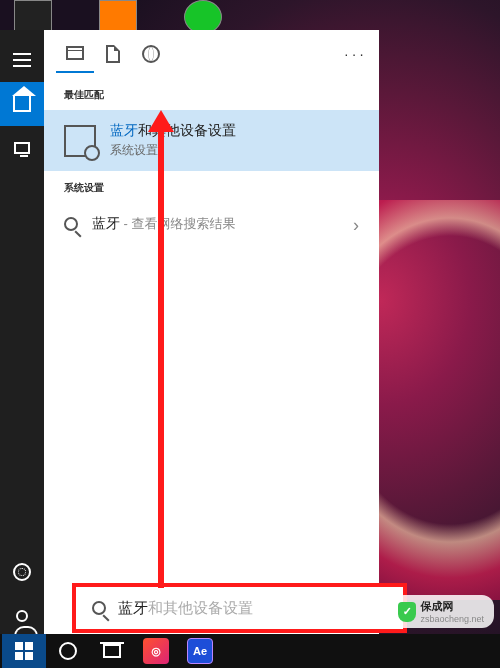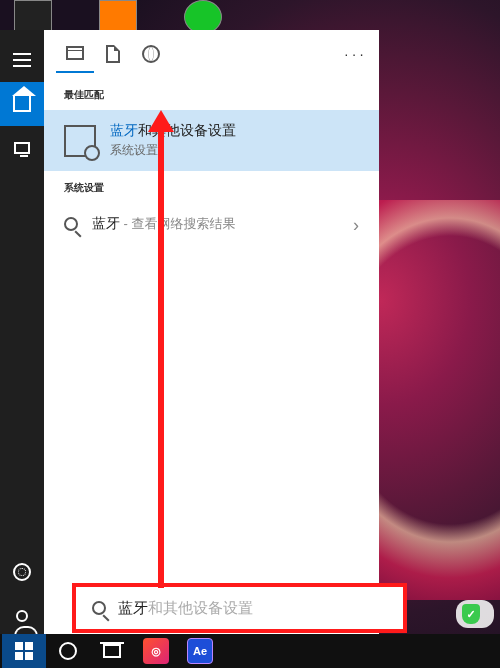--- a/index.html
+++ b/index.html
@@ -174,13 +174,17 @@
   <div class="tb-item">
       <div class="tb-app" style="background:linear-gradient(135deg,#ff512f,#dd2476);">◎</div>
     </div>
   <div class="tb-item">
       <div class="tb-app" style="background:#1d4ed8;border:1px solid #bb86fc;">Ae</div>
     </div>
 </div>
 
 <div class="watermark">
   <div class="shield">✓</div>
+  <div>
+    <span class="wm-t">保成网</span>
+    <span class="wm-s">zsbaocheng.net</span>
+  </div>
 </div>
 
 </body></html>

